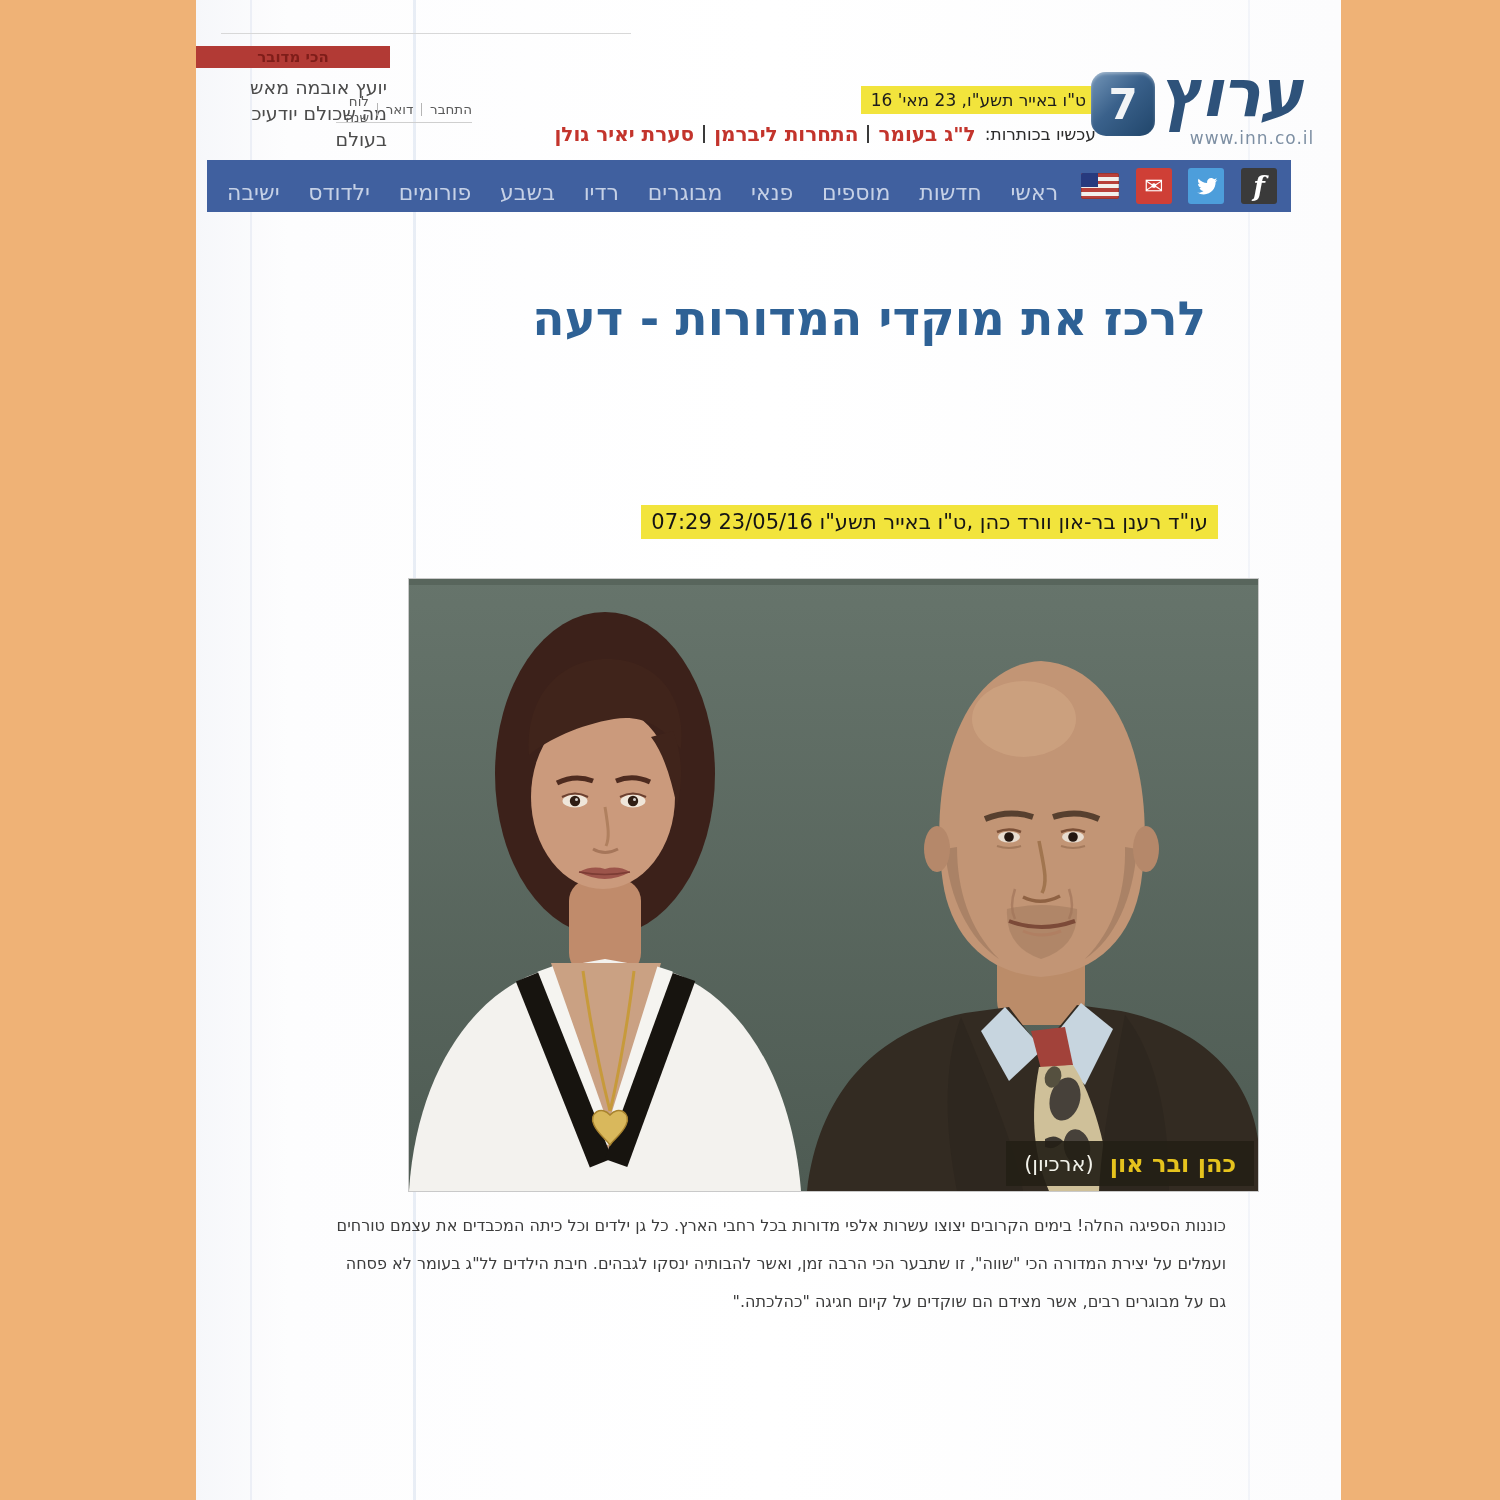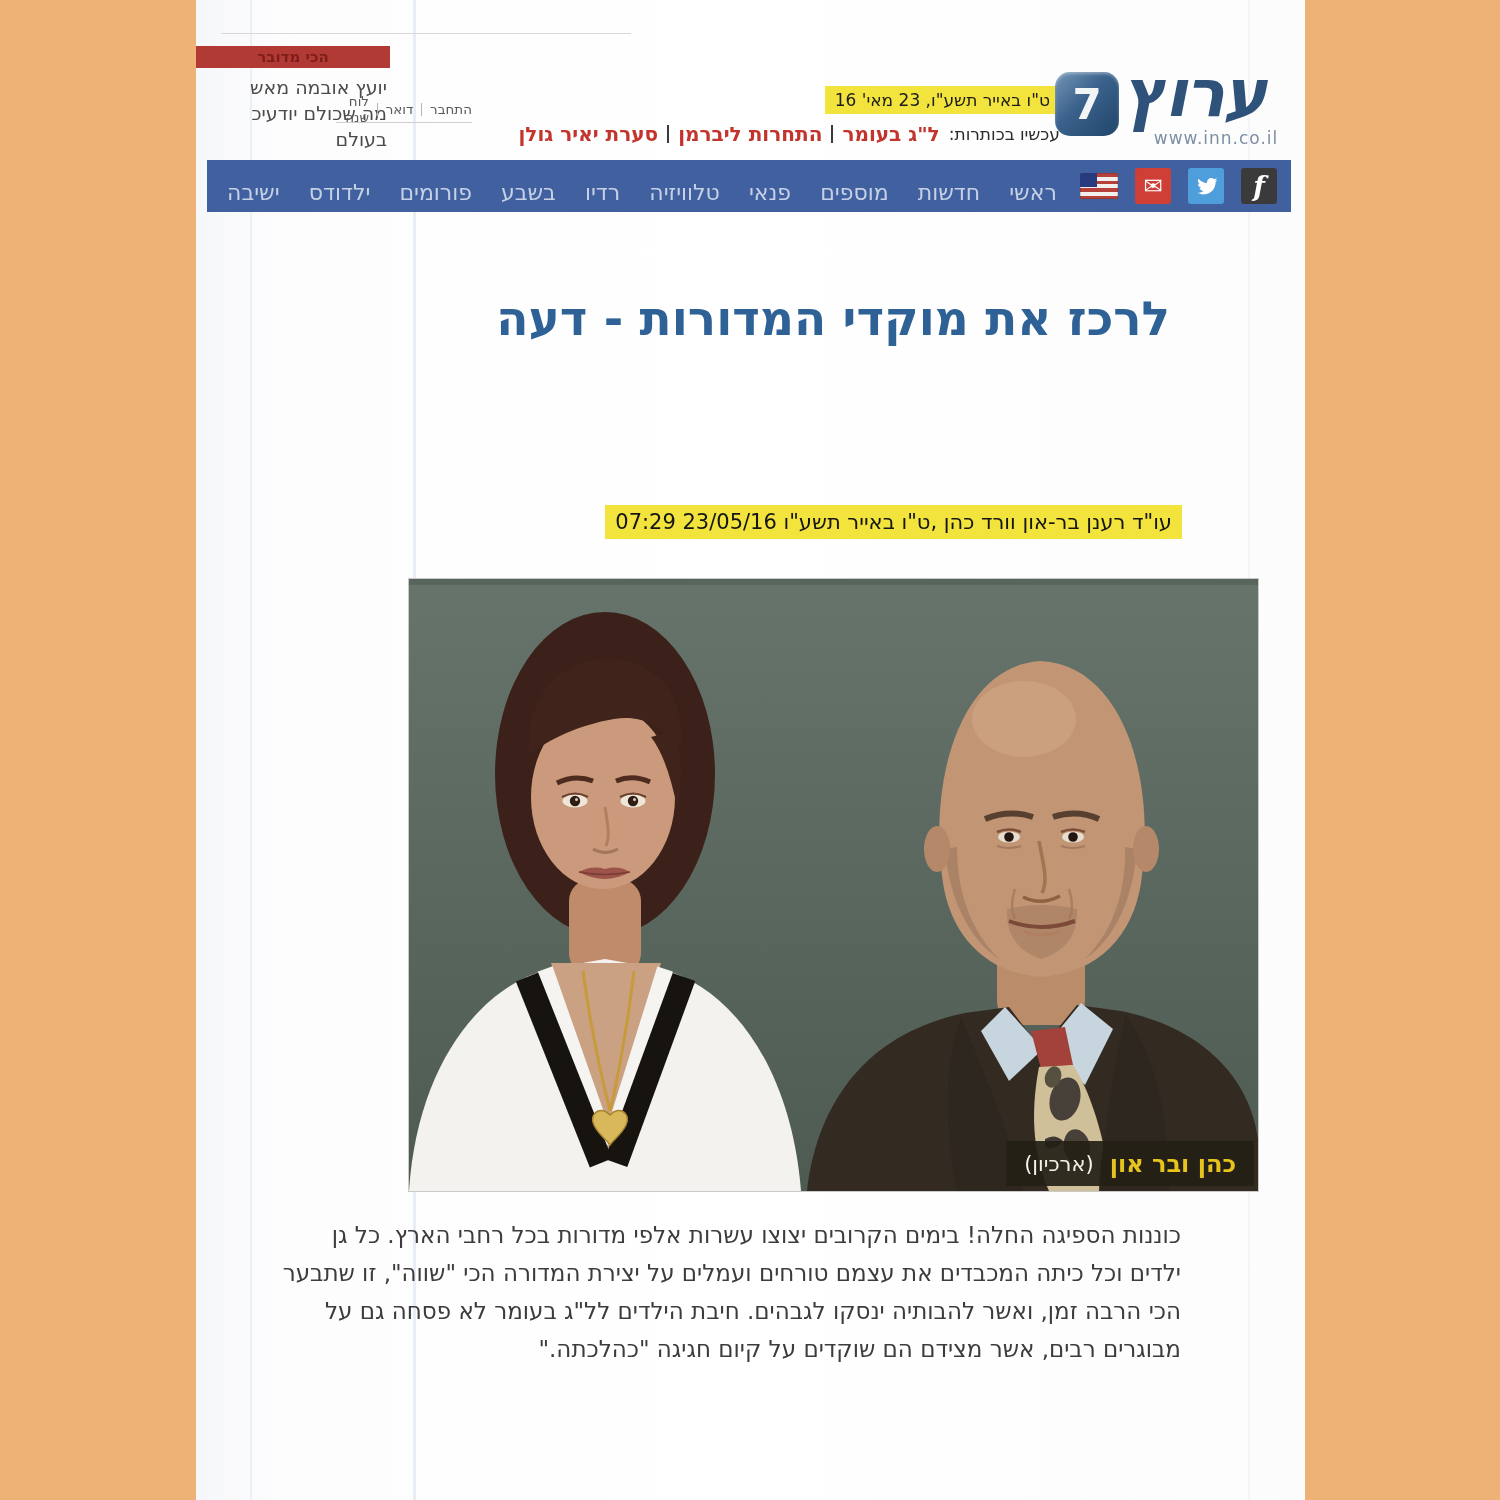--- a/index.html
+++ b/index.html
@@ -4,20 +4,21 @@
 <style>
   html,body{margin:0;padding:0;}
   body{
     width:1500px;height:1500px;position:relative;overflow:hidden;
     background:#efb276;
     font-family:"DejaVu Sans", sans-serif;
   }
   .paper{
     position:absolute;left:196px;top:0;width:1109px;height:1500px;
     background:linear-gradient(90deg,#f6f7fa 0%,#fdfdfe 8%,#ffffff 50%,#fcfcfd 100%);
+    padding-left:36px;
   }
   .scanline{position:absolute;top:0;bottom:0;pointer-events:none;}
   .sl1{left:54px;width:2px;background:rgba(170,190,220,.18);}
   .sl2{left:217px;width:3px;background:rgba(170,190,220,.25);}
   .sl3{left:1052px;width:2px;background:rgba(170,190,220,.12);}
   .topline{position:absolute;left:25px;top:33px;width:410px;height:1px;background:#d8d8d8;}
 
   
   .side-banner{
     position:absolute;left:0;top:46px;width:194px;height:22px;
@@ -117,22 +118,22 @@
   .photo svg{display:block;}
   .caption{
     position:absolute;right:4px;bottom:5px;height:45px;
     background:rgba(36,31,22,.92);
     display:flex;direction:rtl;align-items:center;gap:16px;padding:0 18px;
   }
   .cap-names{color:#e6c31d;font-size:24px;font-weight:bold;white-space:nowrap;}
   .cap-arch{color:#f2f2ea;font-size:21px;white-space:nowrap;}
 
   .body-text{
-    position:absolute;right:108px;top:1200px;width:900px;margin:16px;
-    direction:rtl;text-align:right;font-size:23px;line-height:38px;color:#3c3c3c;
+    position:absolute;right:108px;top:1200px;width:900px;margin:7px;
+    direction:rtl;text-align:right;font-size:16px;line-height:38px;color:#3c3c3c;
   }
 </style>
 </head>
 <body>
 
 <div class="paper">
 
   <div class="scanline sl1"></div>
   <div class="scanline sl2"></div>
   <div class="scanline sl3"></div>
@@ -186,21 +187,21 @@
     <span class="icon mailicon">
       <i>✉</i>
     </span>
     <span class="flag">
       <span class="canton"></span>
     </span>
     <a class="nav-item">ראשי</a>
     <a class="nav-item">חדשות</a>
     <a class="nav-item">מוספים</a>
     <a class="nav-item">פנאי</a>
-    <a class="nav-item">טלוויזיה</a>
+    <a class="nav-item">מבוגרים</a>
     <a class="nav-item">רדיו</a>
     <a class="nav-item">בשבע</a>
     <a class="nav-item">פורומים</a>
     <a class="nav-item">ילדודס</a>
     <a class="nav-item">ישיבה</a>
   </nav>
 
   <h1 class="title">לרכז את מוקדי המדורות - דעה</h1>
   <div class="byline">עו"ד רענן בר-און וורד כהן ,ט"ו באייר תשע"ו 23/05/16 07:29</div>
 

